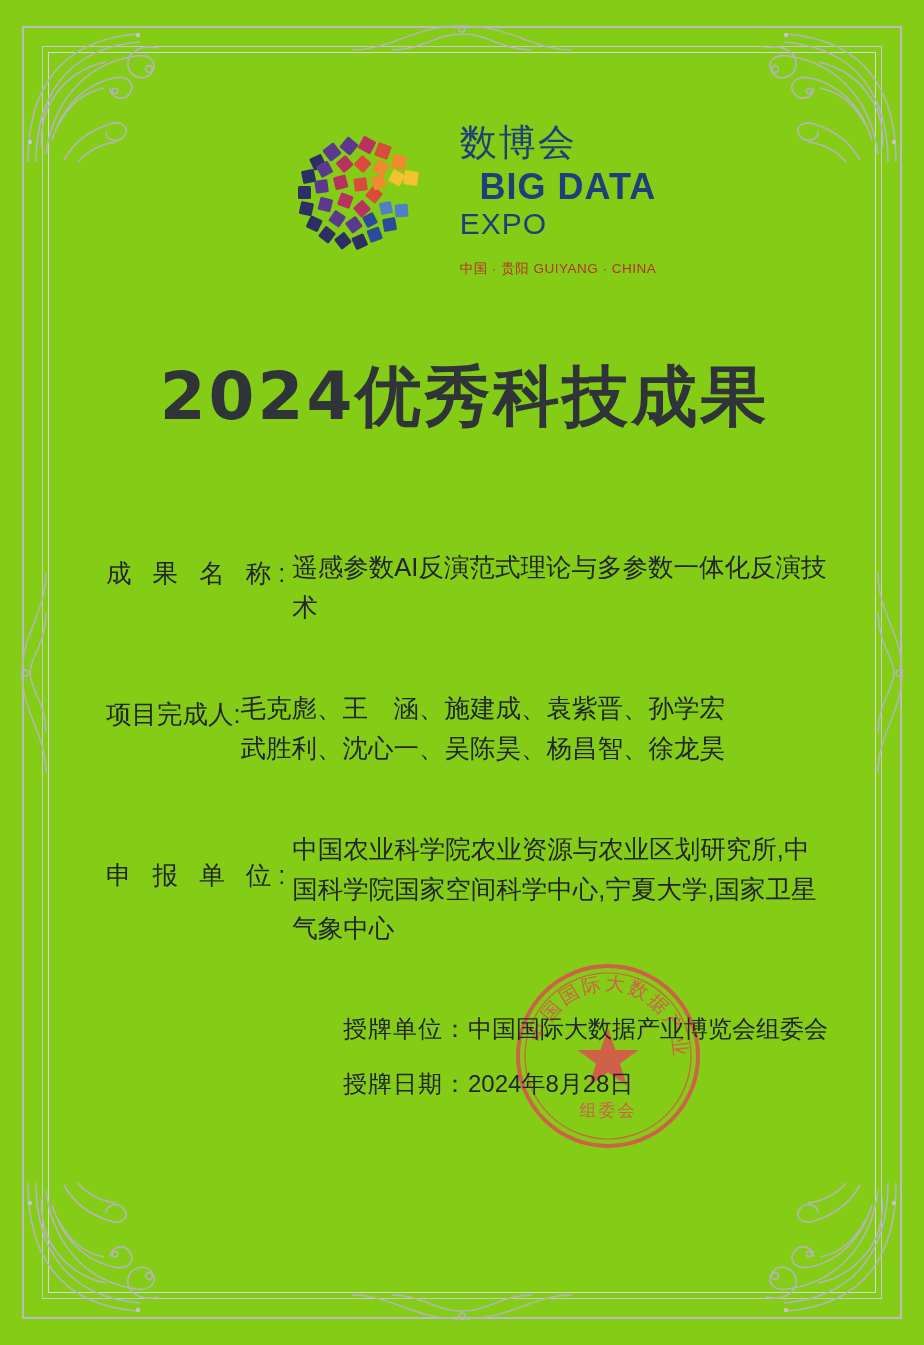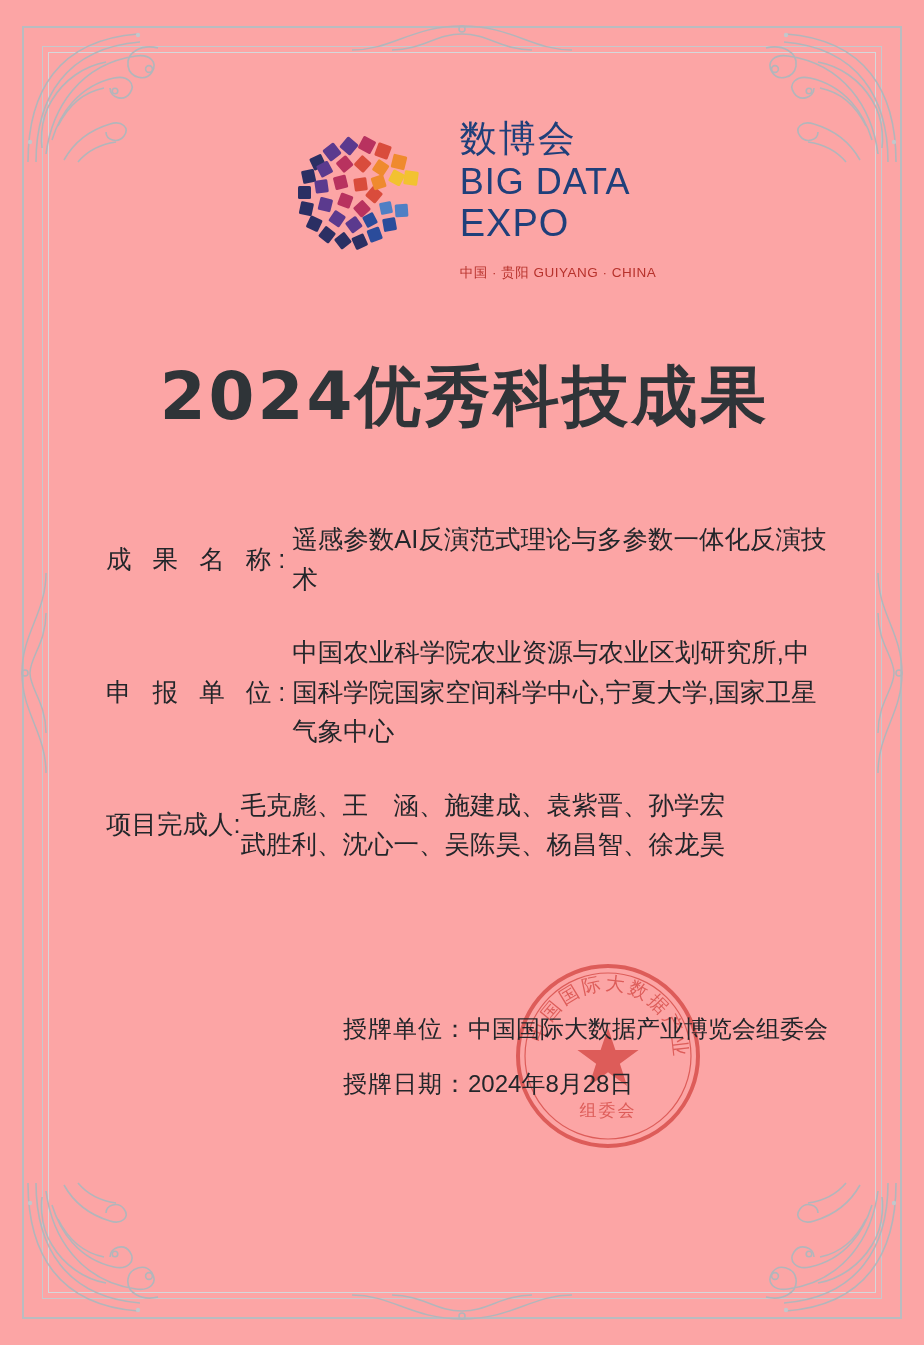--- a/index.html
+++ b/index.html
@@ -12,21 +12,21 @@
     height: 1345px;
     font-family: "Liberation Sans", sans-serif;
     color: #2b2b2b;
     overflow: hidden;
   }
 
   .certificate {
     position: relative;
     width: 924px;
     height: 1345px;
-    background: #fca5a5;
+    background: #84cc16;
     box-sizing: border-box;
   }
 
   
   .border-outer {
     position: absolute;
     left: 22px;
     top: 26px;
     right: 22px;
     bottom: 26px;
@@ -98,28 +98,29 @@
   }
   .logo-cn {
     font-size: 37px;
     color: #1f3f7a;
     letter-spacing: 2px;
     line-height: 1.15;
     font-weight: 500;
   }
   .logo-en1 {
     font-size: 36px;
-    font-weight: normal;
+    font-weight: bold;
     color: #1f3f7a;
     letter-spacing: 1px;
     line-height: 1.12;
     margin-top: 2px;
+    text-align: right;
   }
   .logo-en2 {
-    font-size: 38px;
+    font-size: 30px;
     color: #1f3f7a;
     letter-spacing: 1px;
     line-height: 1.1;
   }
   .logo-sub {
     margin-top: 20px;
     font-size: 13.5px;
     color: #b7322c;
     letter-spacing: 0.5px;
   }
@@ -151,20 +152,21 @@
     font-size: 25.5px;
     line-height: 1.55;
     color: #22262a;
   }
   .field .label {
     white-space: nowrap;
     flex: 0 0 auto;
   }
   .field .value {
     flex: 1 1 auto;
+    margin-top: 28px;
   }
   .field-name .label { letter-spacing: 7px; }
   .field-org  .label { letter-spacing: 7px; }
   .field-people .label { letter-spacing: 0px; }
 
   
   .award-block {
     position: absolute;
     right: 96px;
     top: 1015px;
@@ -405,31 +407,31 @@
 
   <div class="main-title">2024优秀科技成果</div>
 
   <div class="fields">
 
     <div class="field field-name">
       <span class="label">成 果 名 称:</span>
       <span class="value">遥感参数AI反演范式理论与多参数一体化反演技术</span>
     </div>
 
-    <div class="field field-org">
-      <span class="label">申 报 单 位:</span>
-      <span class="value">中国农业科学院农业资源与农业区划研究所,中国科学院国家空间科学中心,宁夏大学,国家卫星气象中心</span>
-    </div>
-
     <div class="field field-people">
       <span class="label">项目完成人:</span>
       <span class="value">
         <span>毛克彪、王　涵、施建成、袁紫晋、孙学宏</span><br>
         <span>武胜利、沈心一、吴陈昊、杨昌智、徐龙昊</span>
       </span>
+    </div>
+
+    <div class="field field-org">
+      <span class="label">申 报 单 位:</span>
+      <span class="value">中国农业科学院农业资源与农业区划研究所,中国科学院国家空间科学中心,宁夏大学,国家卫星气象中心</span>
     </div>
   </div>
 
   <div class="seal">
     <svg viewBox="0 0 200 200">
       <circle cx="100" cy="100" r="90" fill="none" stroke="#d9534f" stroke-width="4"></circle>
       <circle cx="100" cy="100" r="83" fill="none" stroke="#d9534f" stroke-width="1.2"></circle>
       <path id="sealArc" d="M100,100 m-66,0 a66,66 0 1,1 132,0" fill="none"></path>
       <text font-size="19" fill="#d9534f" font-family="'DejaVu Sans','Liberation Sans',sans-serif" letter-spacing="3">
         <textPath href="#sealArc" startOffset="6%">中国国际大数据产业博览会组委会</textPath>

